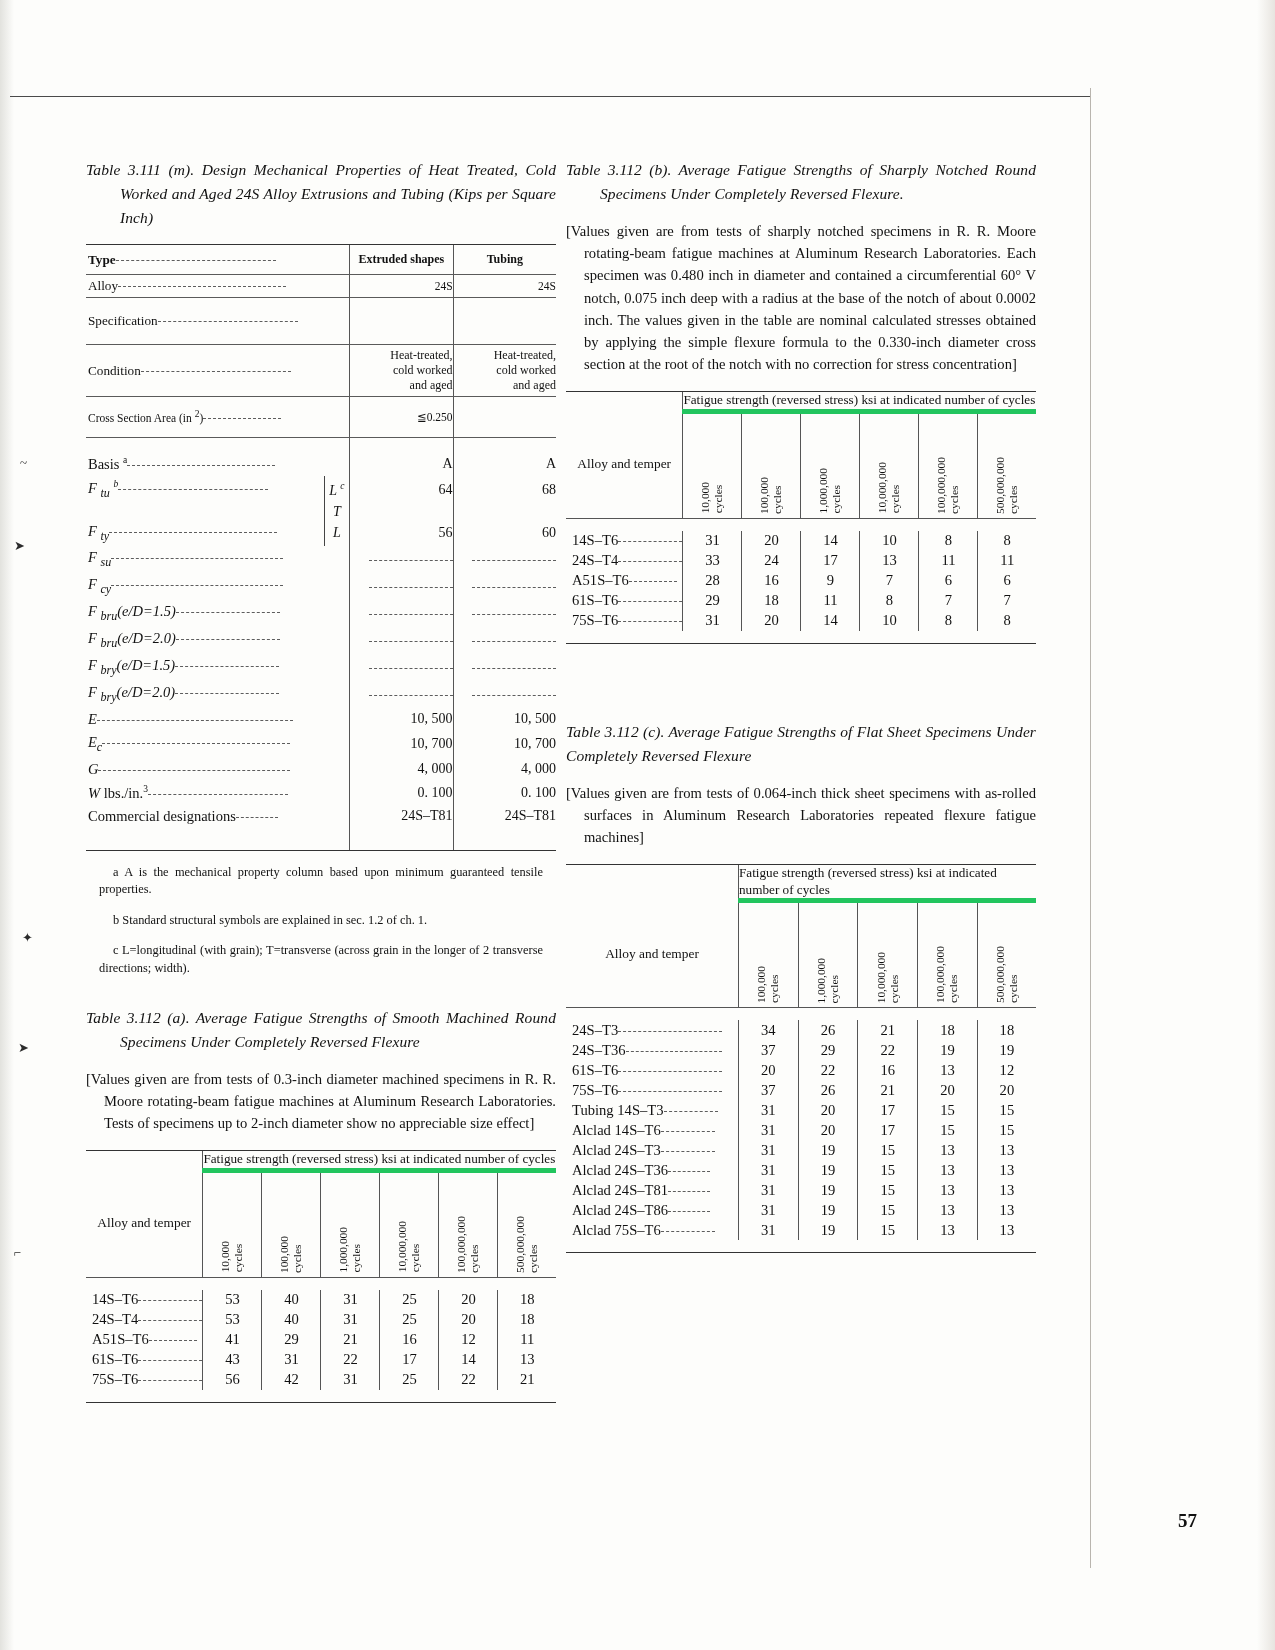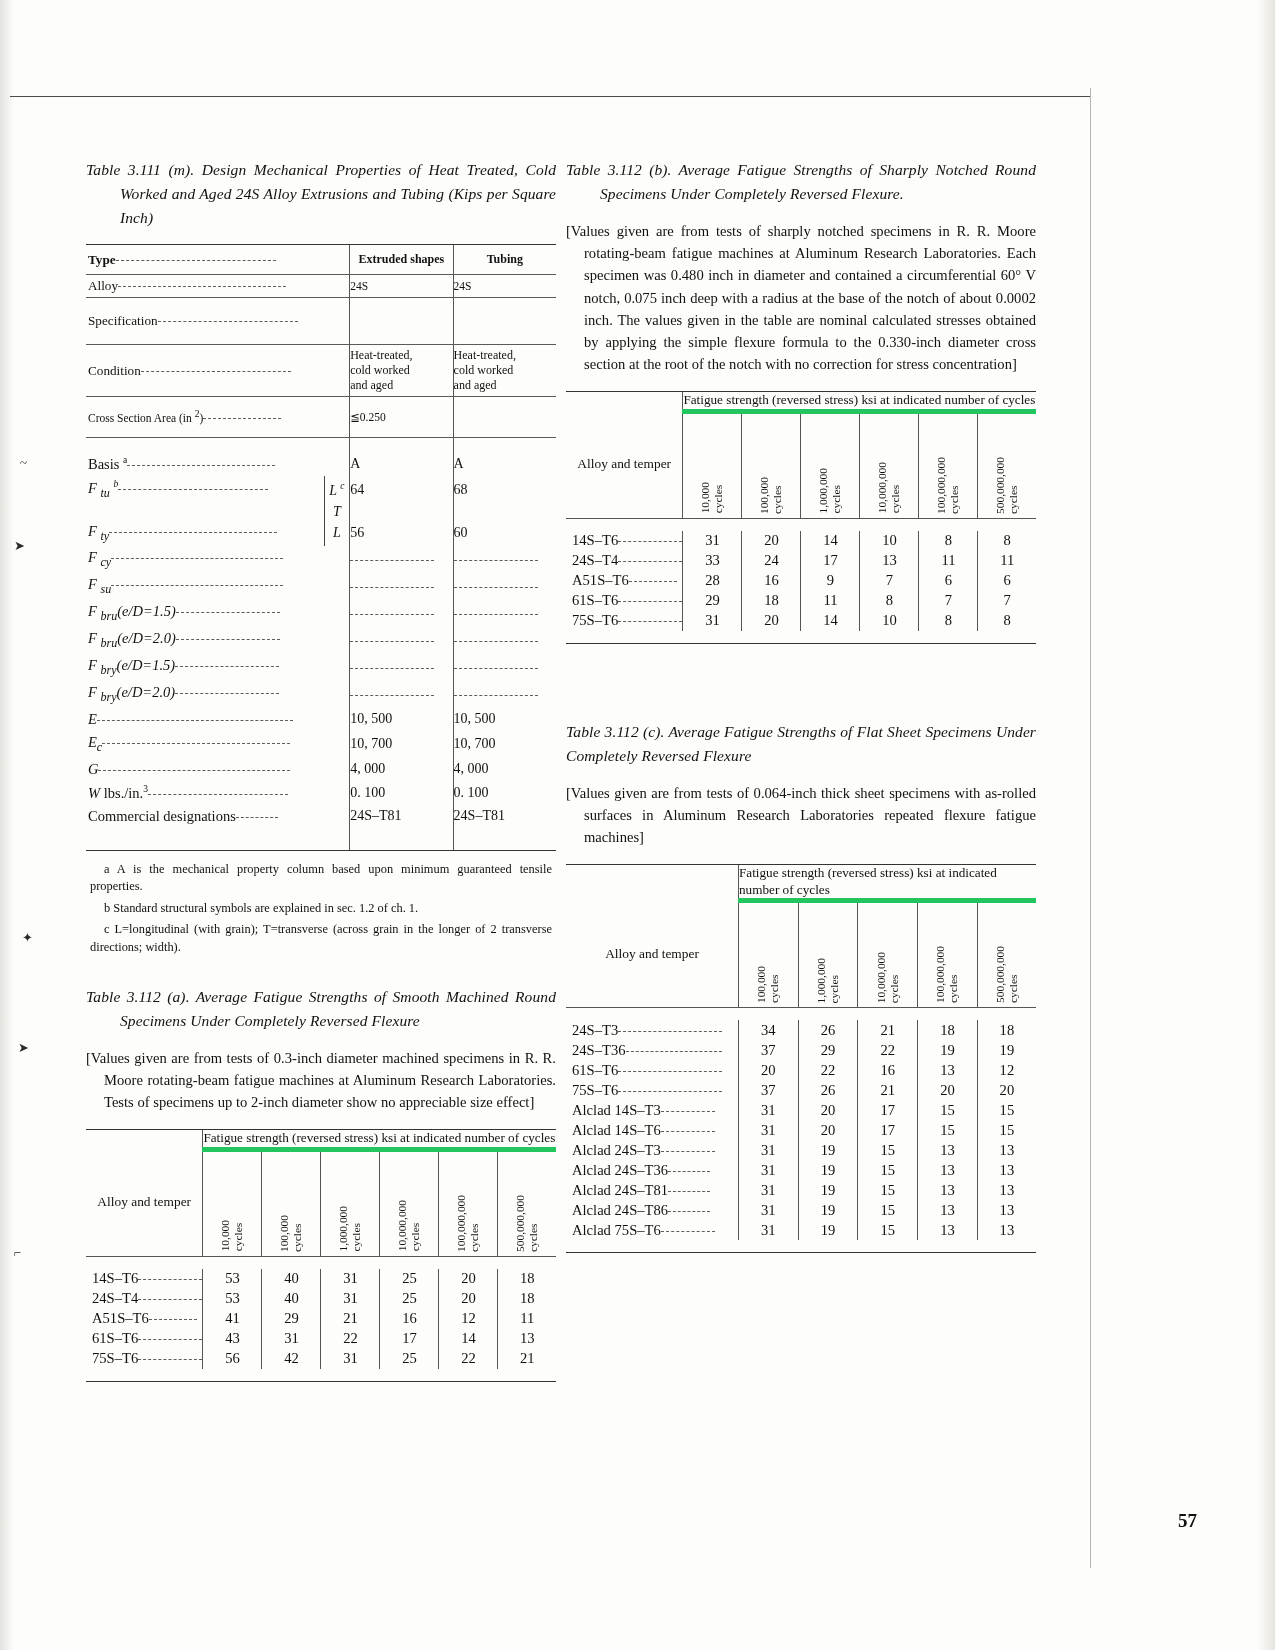--- a/index.html
+++ b/index.html
@@ -91,21 +91,21 @@
   }
   .t311 .dirflag {
     width: 26px;
     text-align: center;
     font-style: italic;
     font-size: 14px;
     border-left: 1.3px solid #444;
   }
   .t311 .dirflag.nb { border-left: none; }
   .t311 .cellv {
-    text-align: left;
+    text-align: right;
     font-size: 14px;
     border-left: 1.3px solid #555;
     padding: 3px 0;
     width: 104px;
   }
   .t311 .hr-thin td { border-bottom: 1px solid #5a5a5a; }
   .t311 .small { font-size: 11.5px; }
   .t311 .cellhead {
     text-align: center;
     font-size: 12px;
@@ -113,21 +113,21 @@
     padding: 7px 2px;
   }
   .t311 .multiline { line-height: 1.25; font-size: 12px; }
   .t311 .bigtxt { font-size: 14.5px; }
   .fnote {
     font-size: 12.4px;
     line-height: 1.42;
     margin: 10px 0 0 0;
     text-align: justify;
   }
-  .fnote p { margin: 4px; text-indent: 14px; }
+  .fnote p { margin: 13px; text-indent: 14px; }
   .sup { font-size: 9.5px; vertical-align: super; }
 
   
   .ftbl {
     border-collapse: collapse;
     width: 470px;
     font-size: 14px;
   }
   .ftbl .top-rule td { border-top: 1.6px solid #333; }
   .ftbl .bot-rule td { border-bottom: 1.6px solid #333; }
@@ -292,30 +292,30 @@
         <td class="lbl bigtxt">
           <span class="ital">F <sub>ty</sub></span><span class="dotfill" style="width:168px"></span>
         </td>
         <td class="dirflag">L</td>
         <td class="cellv">56</td>
         <td class="cellv">60</td>
       </tr>
 
       <tr>
         <td class="lbl bigtxt">
+          <span class="ital">F <sub>su</sub></span><span class="dotfill" style="width:172px"></span>
+        </td>
+        <td class="dirflag nb"></td>
+        <td class="cellv"><span class="dots" style="width:84px"></span></td>
+        <td class="cellv"><span class="dots" style="width:84px"></span></td>
+      </tr>
+
+      <tr>
+        <td class="lbl bigtxt">
           <span class="ital">F <sub>cy</sub></span><span class="dotfill" style="width:172px"></span>
-        </td>
-        <td class="dirflag nb"></td>
-        <td class="cellv"><span class="dots" style="width:84px"></span></td>
-        <td class="cellv"><span class="dots" style="width:84px"></span></td>
-      </tr>
-
-      <tr>
-        <td class="lbl bigtxt">
-          <span class="ital">F <sub>su</sub></span><span class="dotfill" style="width:172px"></span>
         </td>
         <td class="dirflag nb"></td>
         <td class="cellv"><span class="dots" style="width:84px"></span></td>
         <td class="cellv"><span class="dots" style="width:84px"></span></td>
       </tr>
 
       <tr>
         <td class="lbl bigtxt">
           <span class="ital">F <sub>bru</sub>(e/D=1.5)</span><span class="dotfill" style="width:104px"></span>
         </td>
@@ -633,21 +633,21 @@
       </tr>
       <tr>
         <td class="alloy-cell"><span>75S–T6</span><span class="dots" style="width:104px"></span></td>
         <td class="num">37</td>
         <td class="num">26</td>
         <td class="num">21</td>
         <td class="num">20</td>
         <td class="num">20</td>
       </tr>
       <tr>
-        <td class="alloy-cell"><span>Alclad 14S–T3</span><span class="dots" style="width:54px"></span></td>
+        <td class="alloy-cell"><span>Tubing 14S–T3</span><span class="dots" style="width:54px"></span></td>
         <td class="num">31</td>
         <td class="num">20</td>
         <td class="num">17</td>
         <td class="num">15</td>
         <td class="num">15</td>
       </tr>
       <tr>
         <td class="alloy-cell"><span>Alclad 14S–T6</span><span class="dots" style="width:54px"></span></td>
         <td class="num">31</td>
         <td class="num">20</td>

